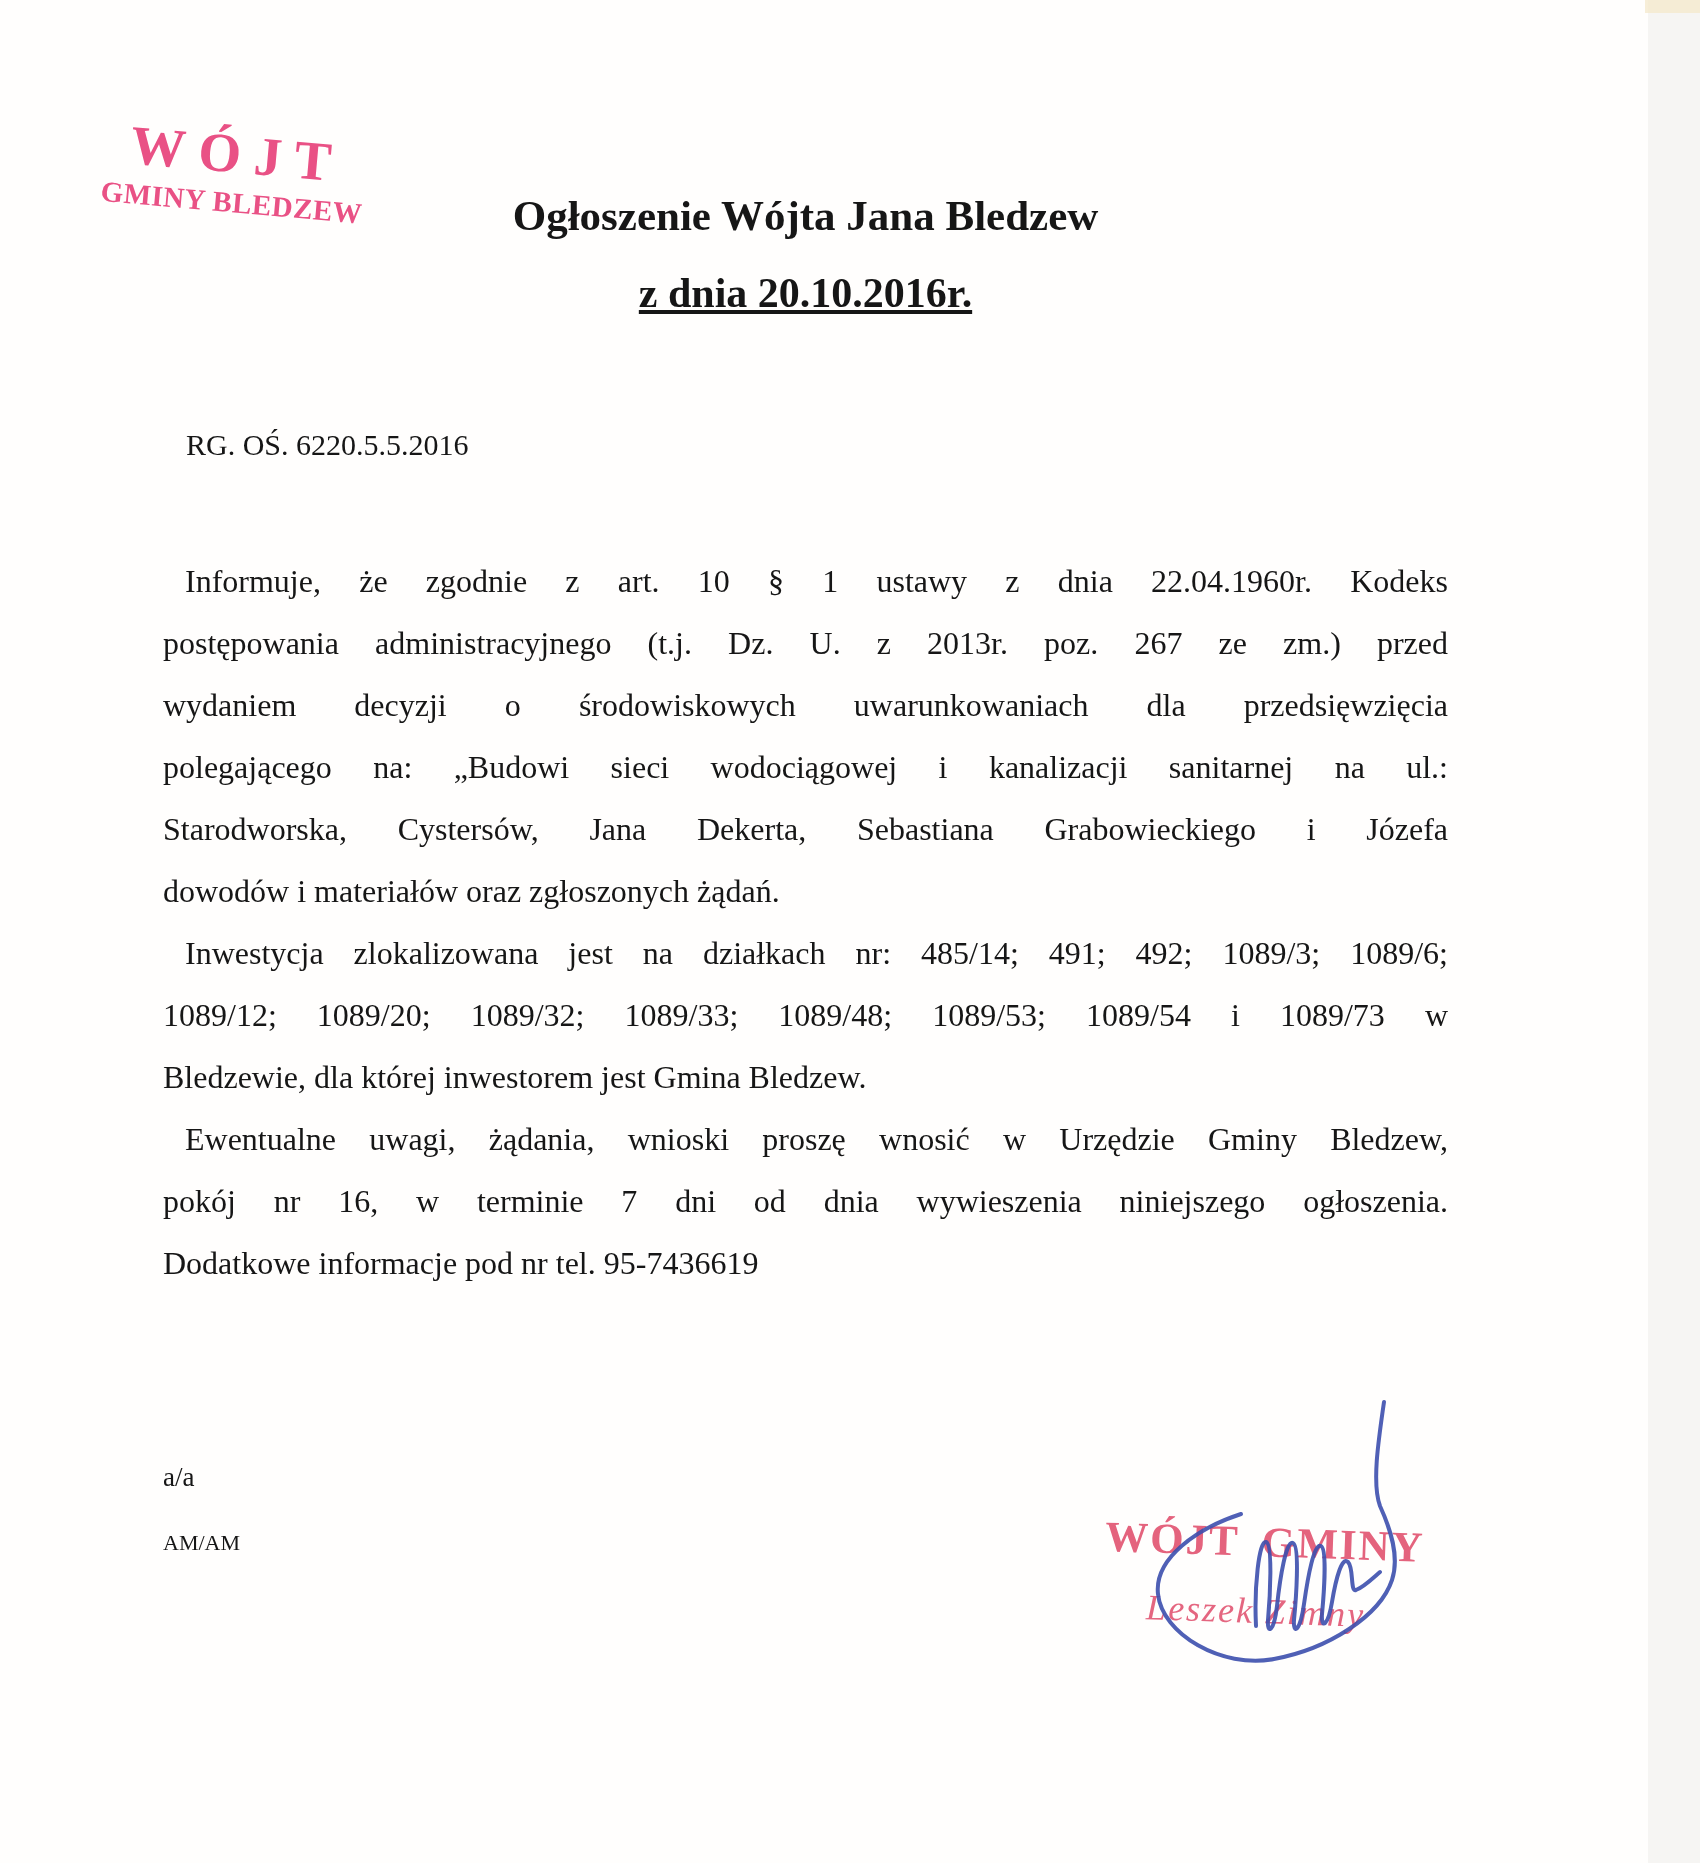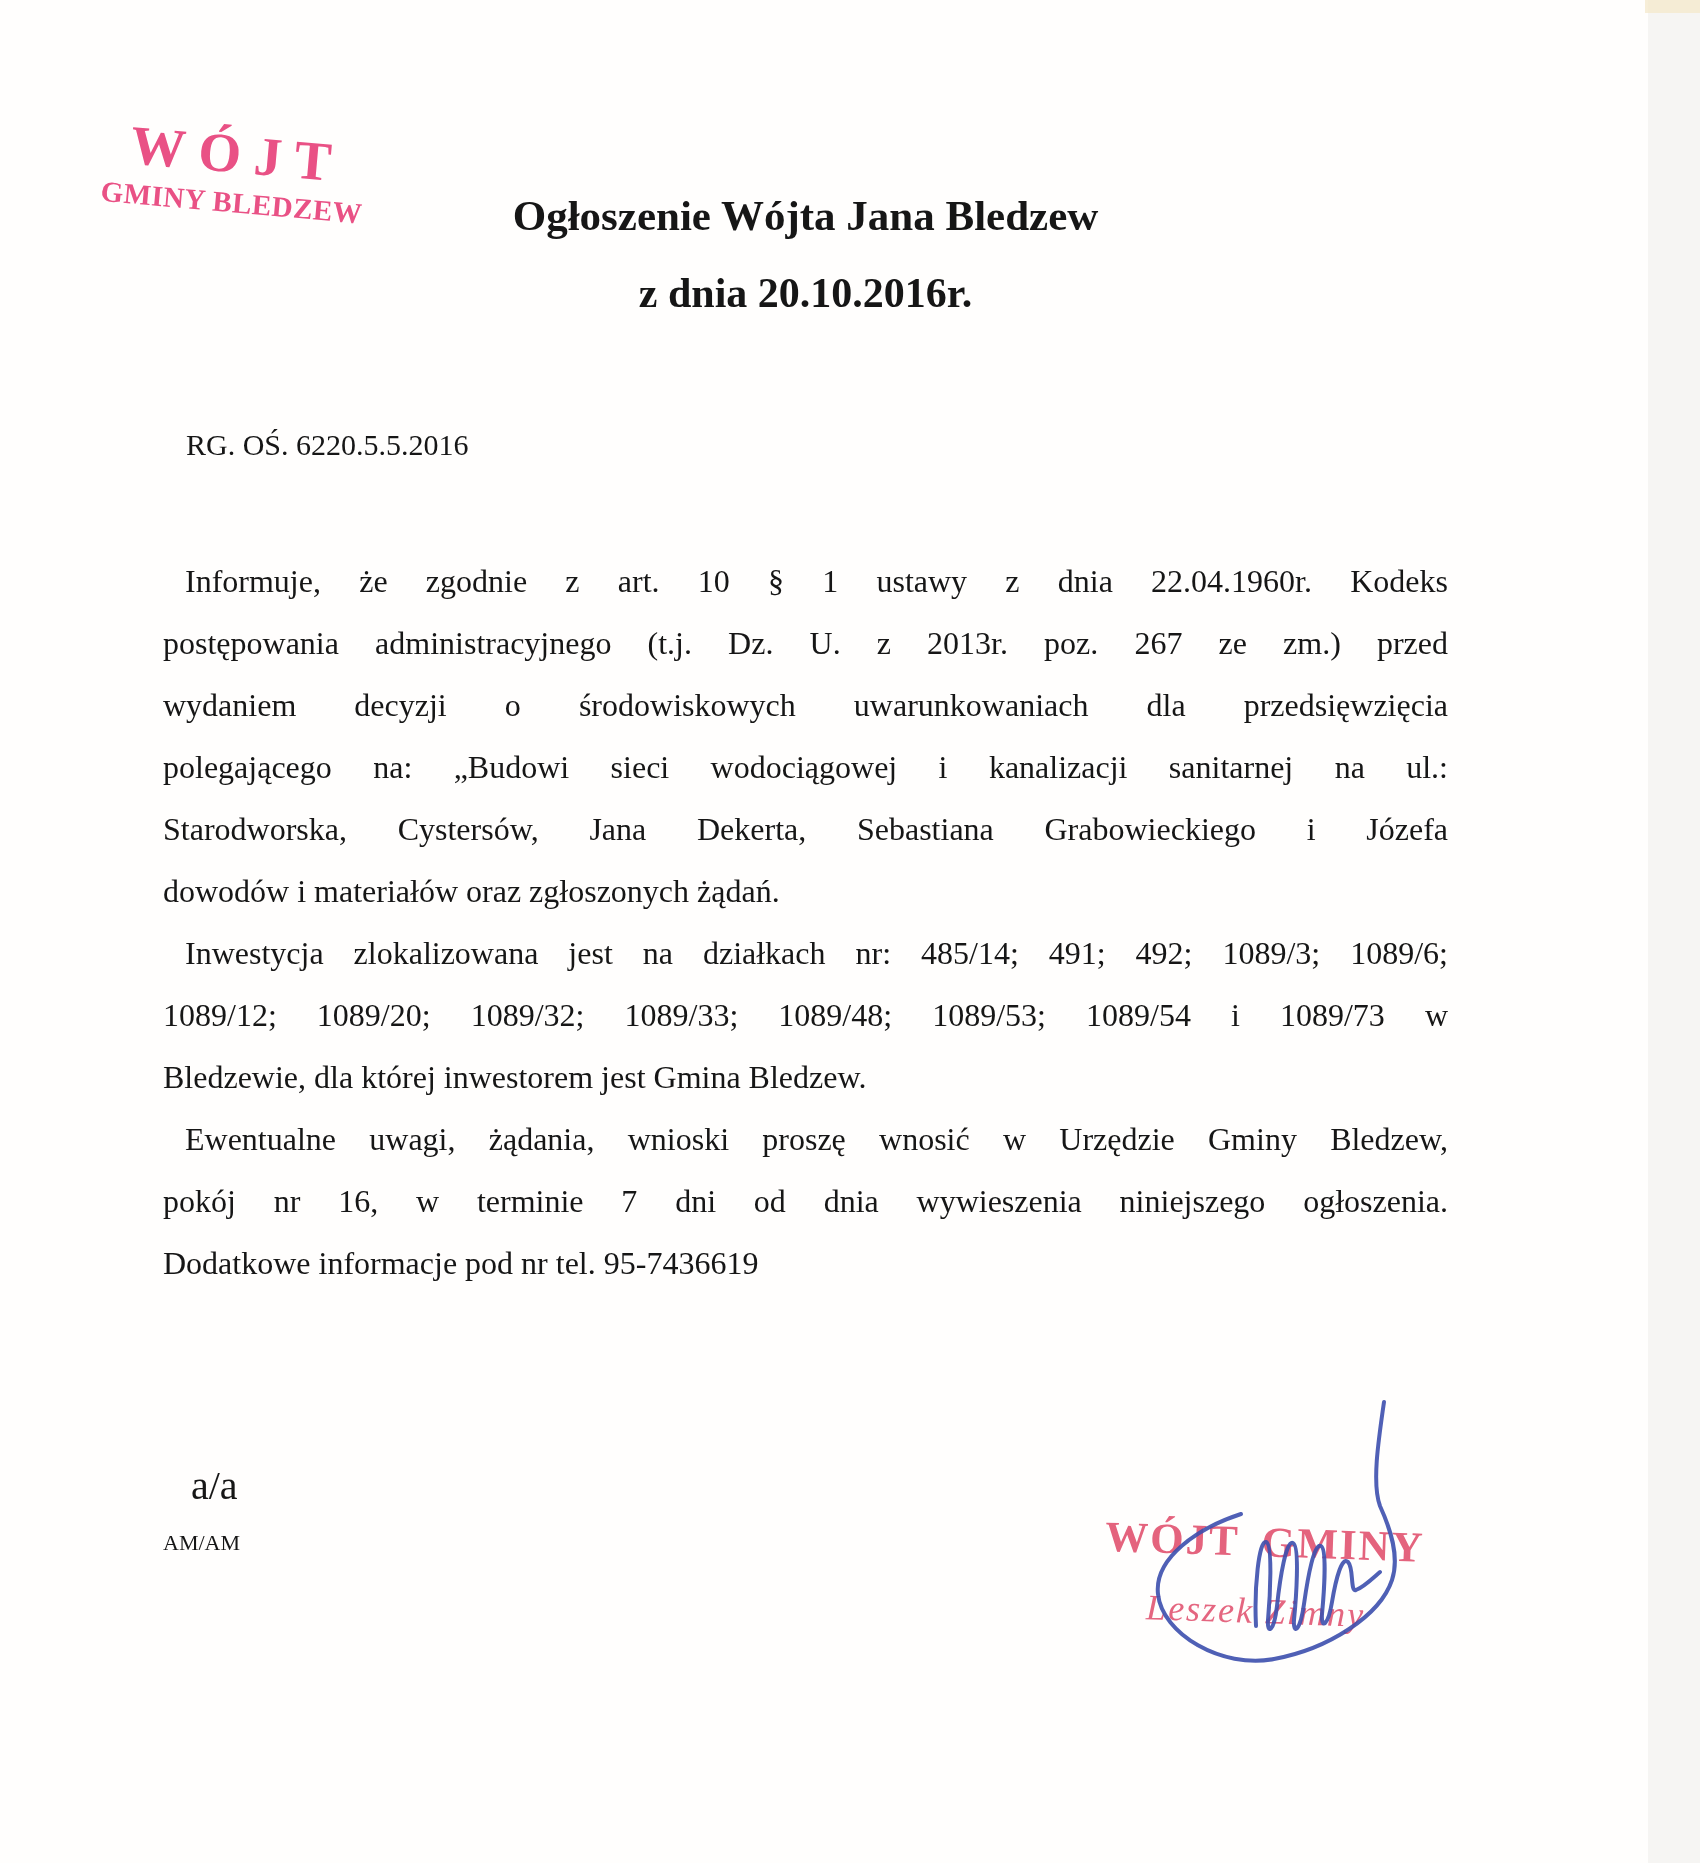--- a/index.html
+++ b/index.html
@@ -18,33 +18,33 @@
   .top-stamp { position:absolute; left:103px; top:126px; width:256px;
     text-align:center; transform:rotate(5deg); color:#e8487f; opacity:.95; }
   .top-stamp .l1 { font-size:55px; font-weight:bold; letter-spacing:13px;
     line-height:1; padding-left:10px; }
   .top-stamp .l2 { font-size:29px; font-weight:bold; letter-spacing:.5px;
     line-height:1; margin-top:7px; white-space:nowrap; }
 
   
   .title { position:absolute; left:163px; top:190px; width:1285px; text-align:center; }
   .title .t1 { font-size:43px; font-weight:bold; line-height:52px; }
-  .title .t2 { font-size:42px; font-weight:bold; line-height:48px; margin-top:27px; }
+  .title .t2 { font-size:42px; font-weight:bold; line-height:48px; margin-top:27px;text-decoration:underline; }
 
   .reference { position:absolute; left:186px; top:428px; font-size:30px; }
 
   
   .body-text { position:absolute; left:163px; top:550px; width:1285px;
     font-size:32px; }
   .bline { height:62px; line-height:62px; text-align:justify;
     text-align-last:justify; white-space:normal; }
   .bline.last { text-align-last:left; }
   .bline.indent { text-indent:22px; }
 
-  .aa-note  { position:absolute; left:163px; top:1462px; font-size:40px;margin-left:28px; }
+  .aa-note  { position:absolute; left:163px; top:1462px; font-size:27px; }
   .initials { position:absolute; left:163px; top:1530px; font-size:22px; }
 
   
   .bottom-stamp { position:absolute; left:1104px; top:1520px; width:306px;
     text-align:center; transform:rotate(2deg); color:#e25673; z-index:1; }
   .bottom-stamp .s1 { font-size:43px; font-weight:bold; letter-spacing:2px;
     word-spacing:10px; line-height:1; white-space:nowrap; opacity:.92; }
   .bottom-stamp .s2 { font-size:36px; font-style:italic; letter-spacing:2px;
     line-height:1; margin-top:30px; white-space:nowrap; opacity:.9; }
   .signature-svg { position:absolute; left:1128px; top:1388px; z-index:2; }

